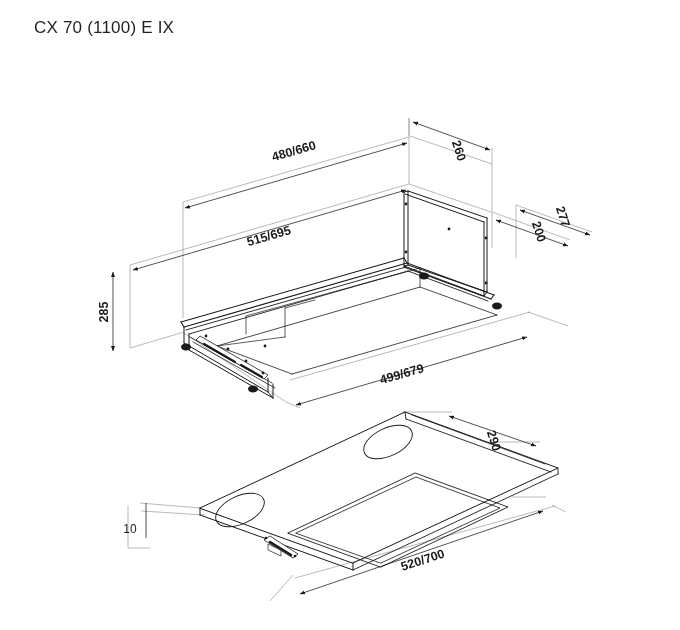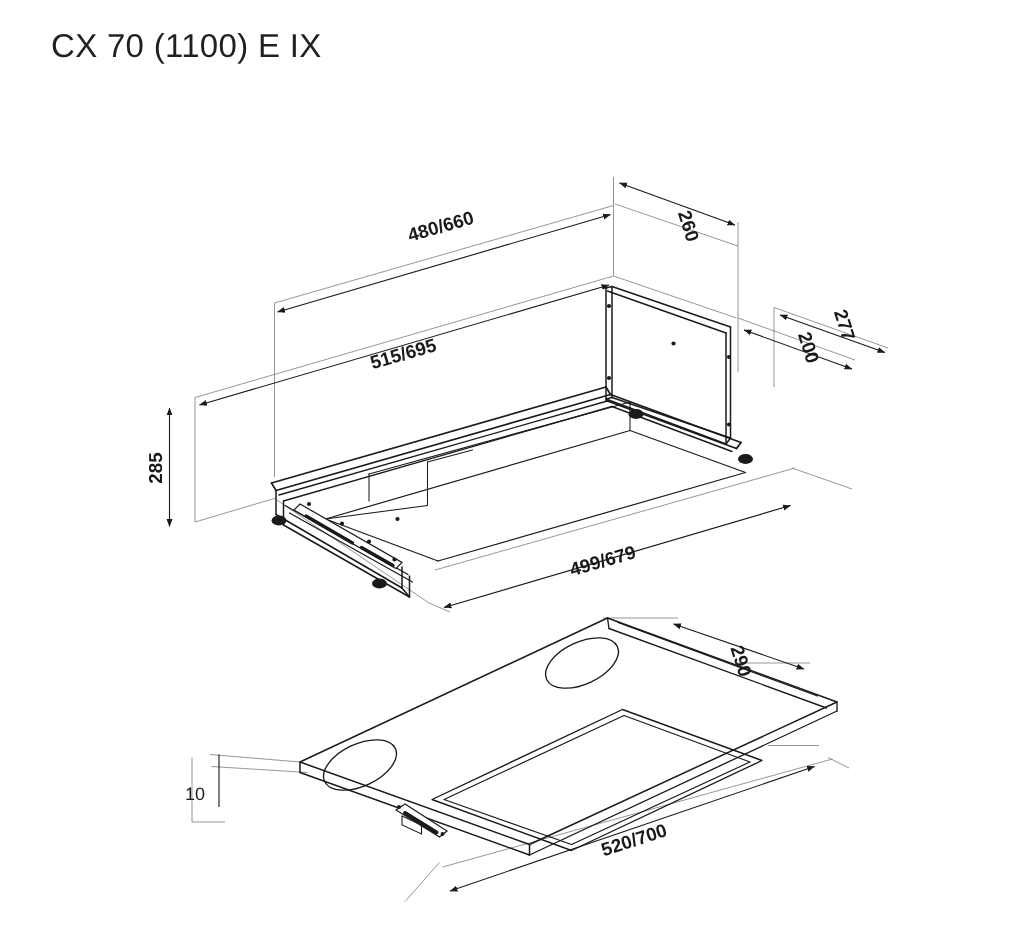--- a/index.html
+++ b/index.html
@@ -20,21 +20,21 @@
     left: 0; top: 0;
     width: 680px;
     height: 630px;
     background: #ffffff;
   }
   #title {
     position: absolute;
     left: 34px;
     top: 18px;
     font-family: "Liberation Sans", sans-serif;
-    font-size: 22px;
+    font-size: 17px;
     font-weight: 400;
     color: #231f20;
     letter-spacing: 0.2px;
     white-space: nowrap;
   }
   #drawing-svg {
     position: absolute;
     left: 0; top: 0;
   }
   .dim-text {

